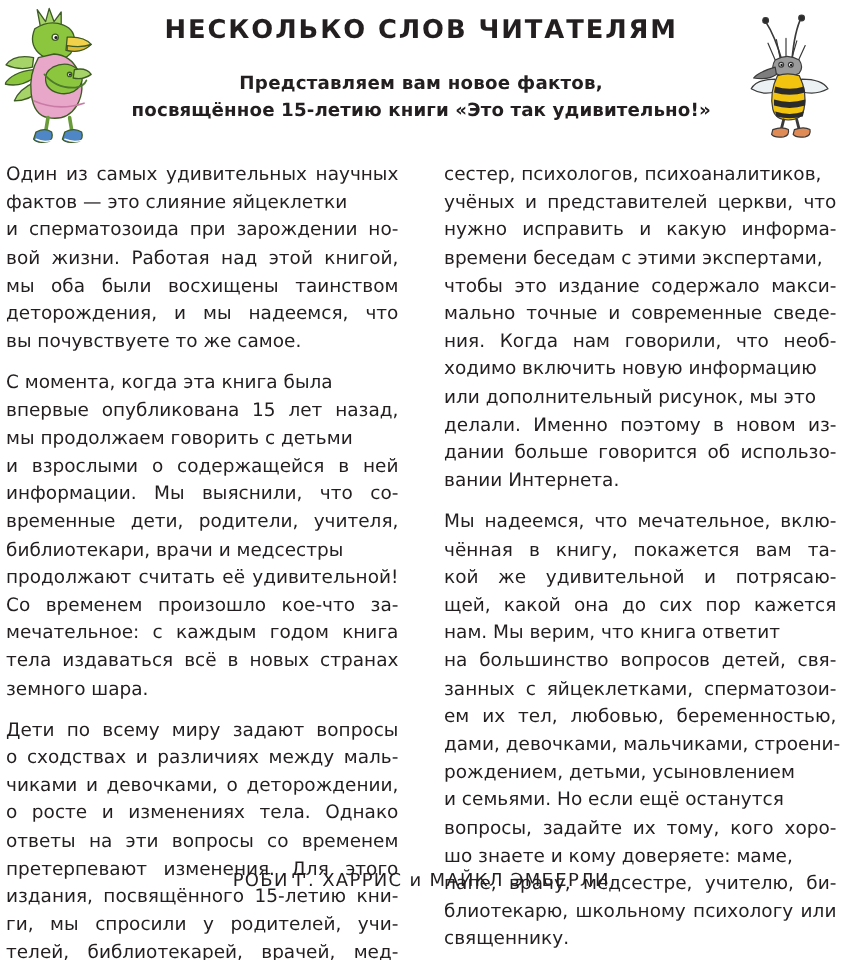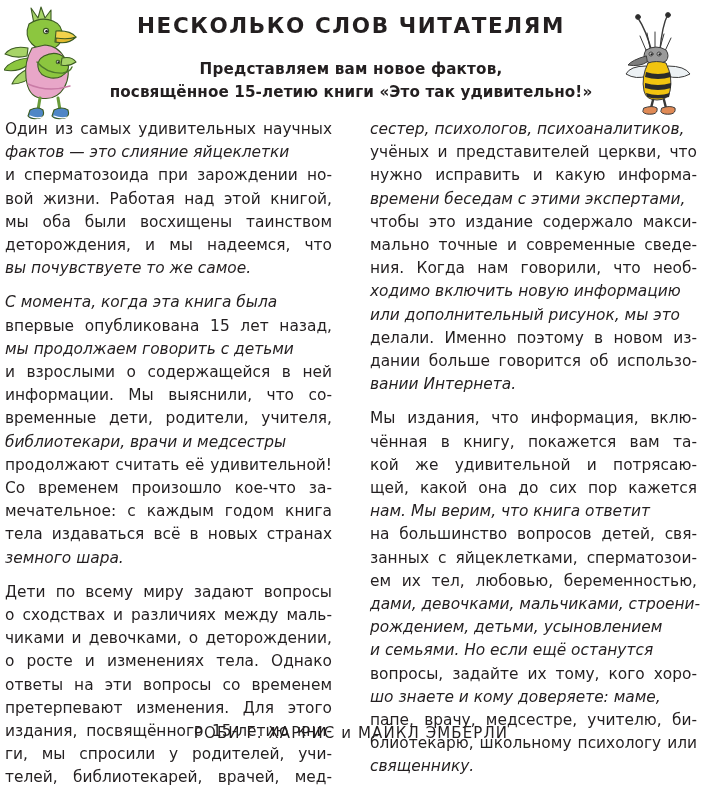--- a/index.html
+++ b/index.html
@@ -78,21 +78,21 @@
     right: 4px;
     top: 6px;
     width: 76px;
     height: 114px;
   }
 
   
   .columns {
     position: absolute;
     left: 0;
-    top: 118px;
+    top: 134px;
     width: 636px;
     height: 625px;
   }
   .col {
     position: absolute;
     top: 0;
     width: 327px;
   }
   .col-left  { left: 5px; }
   .col-right { left: 370px; }
@@ -108,21 +108,20 @@
   }
   .para:last-child { margin-bottom: 0; }
   .para .ln {
     display: block;
     white-space: nowrap;
     text-align: justify;
     text-align-last: justify;
   }
   .para .ln-last {
     text-align-last: left;
-    font-style: italic;
   }
 
   
   .signature {
     position: absolute;
     left: 0;
     top: 724px;
     width: 702px;
     text-align: center;
     font-size: 15px;
@@ -278,21 +277,21 @@
         <span class="ln">мально точные и современные сведе-</span>
         <span class="ln">ния. Когда нам говорили, что необ-</span>
         <span class="ln ln-last">ходимо включить новую информацию</span>
         <span class="ln ln-last">или дополнительный рисунок, мы это</span>
         <span class="ln">делали. Именно поэтому в новом из-</span>
         <span class="ln">дании больше говорится об использо-</span>
         <span class="ln ln-last">вании Интернета.</span>
       </p>
 
       <p class="para">
-        <span class="ln">Мы издания, что информация, вклю-</span>
+        <span class="ln">Мы надеемся, что мечательное, вклю-</span>
         <span class="ln">чённая в книгу, покажется вам та-</span>
         <span class="ln">кой же удивительной и потрясаю-</span>
         <span class="ln">щей, какой она до сих пор кажется</span>
         <span class="ln ln-last">нам. Мы верим, что книга ответит</span>
         <span class="ln">на большинство вопросов детей, свя-</span>
         <span class="ln">занных с яйцеклетками, сперматозои-</span>
         <span class="ln">ем их тел, любовью, беременностью,</span>
         <span class="ln ln-last">дами, девочками, мальчиками, строени-</span>
         <span class="ln ln-last">рождением, детьми, усыновлением</span>
         <span class="ln ln-last">и семьями. Но если ещё останутся</span>

